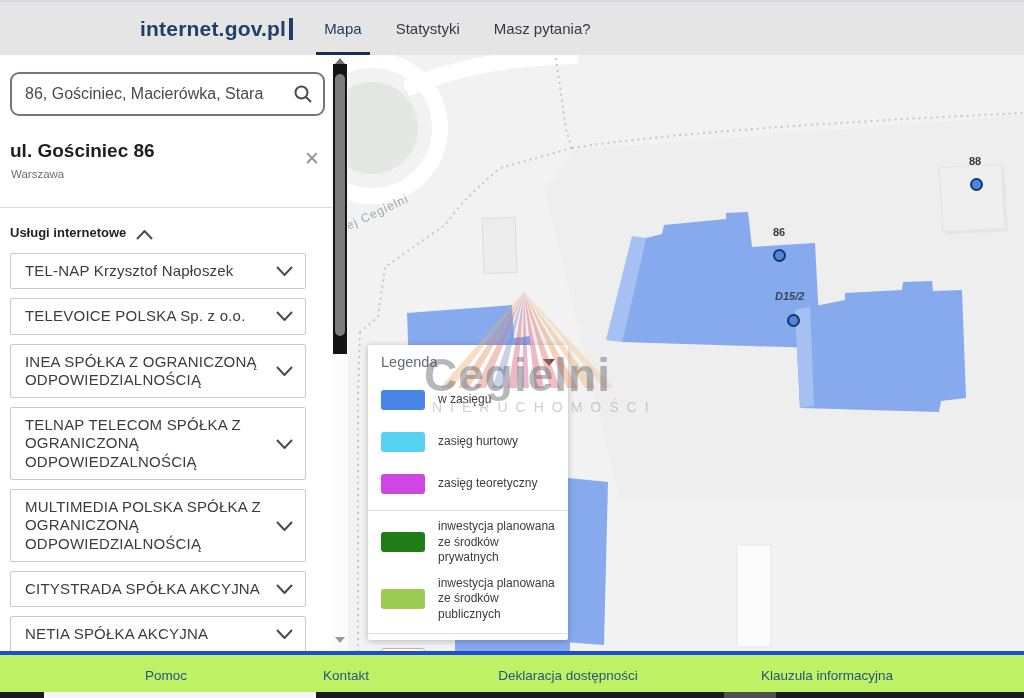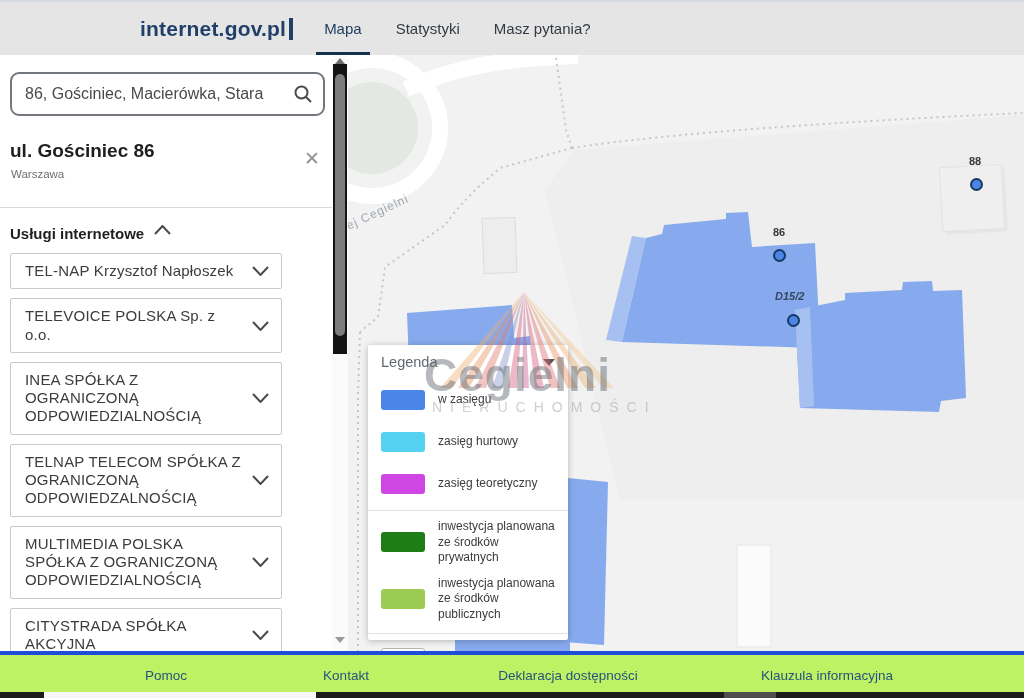--- a/index.html
+++ b/index.html
@@ -17,22 +17,22 @@
 
   
   .main { display:flex; height:596px; }
   .sidebar { position:relative; width:332px; background:#fff; flex:none; overflow:hidden; }
   .search-box { position:absolute; left:10px; top:17px; width:315px; height:44px; border:2px solid #72777f; border-radius:9px; display:flex; align-items:center; padding:0 10px 0 13px; background:#fff; }
   .search-box input { flex:1; border:none; outline:none; font-size:16px; color:#4a4a4a; font-family:inherit; background:transparent; min-width:0; }
   .addr-title { position:absolute; left:10px; top:85px; font-size:19px; font-weight:bold; color:#1e1e1e; }
   .addr-sub { position:absolute; left:11px; top:113px; font-size:11.5px; color:#6f6f6f; }
   .close-x { position:absolute; right:12px; top:94px; font-size:19px; color:#939393; cursor:pointer; line-height:1; }
   .sb-divider { position:absolute; left:0; top:152px; width:332px; border-top:1px solid #dadada; }
-  .section-head { position:absolute; left:10px; top:170px; display:flex; align-items:flex-start; gap:10px; font-size:15px; font-weight:bold; color:#1f1f1f; }
-  .providers { position:absolute; left:10px; top:198px; width:272px; bottom:0; overflow:hidden; }
+  .section-head { position:absolute; left:10px; top:170px; display:flex; align-items:flex-end; gap:10px; font-size:13px; font-weight:bold; color:#1f1f1f; }
+  .providers { position:absolute; left:10px; top:198px; width:296px; bottom:0; overflow:hidden; }
   .provider { border:1px solid #c9c9c9; border-radius:2px; margin-bottom:9px; padding:8px 12px 8px 14px; display:flex; align-items:center; justify-content:space-between; gap:8px; cursor:pointer; background:#fff; }
   .provider .p-label { font-size:15px; color:#3c3c3c; line-height:1.22; letter-spacing:.2px; }
   .chev { flex:none; stroke:#4a4a4a; stroke-width:2; fill:none; }
 
   
   .scrollcol { position:relative; width:16px; flex:none; background:#fbfbfc; }
   .scrollcol .track-dark { position:absolute; left:1px; top:9px; width:14px; height:290px; background:#141414; }
   .scrollcol .thumb { position:absolute; left:3px; top:19px; width:10px; height:262px; background:#7c7c7c; border-radius:5px; }
   .arr { position:absolute; left:3px; width:0; height:0; border-left:5px solid transparent; border-right:5px solid transparent; }
   .arr-up { top:3px; border-bottom:6px solid #6f6f6f; }

